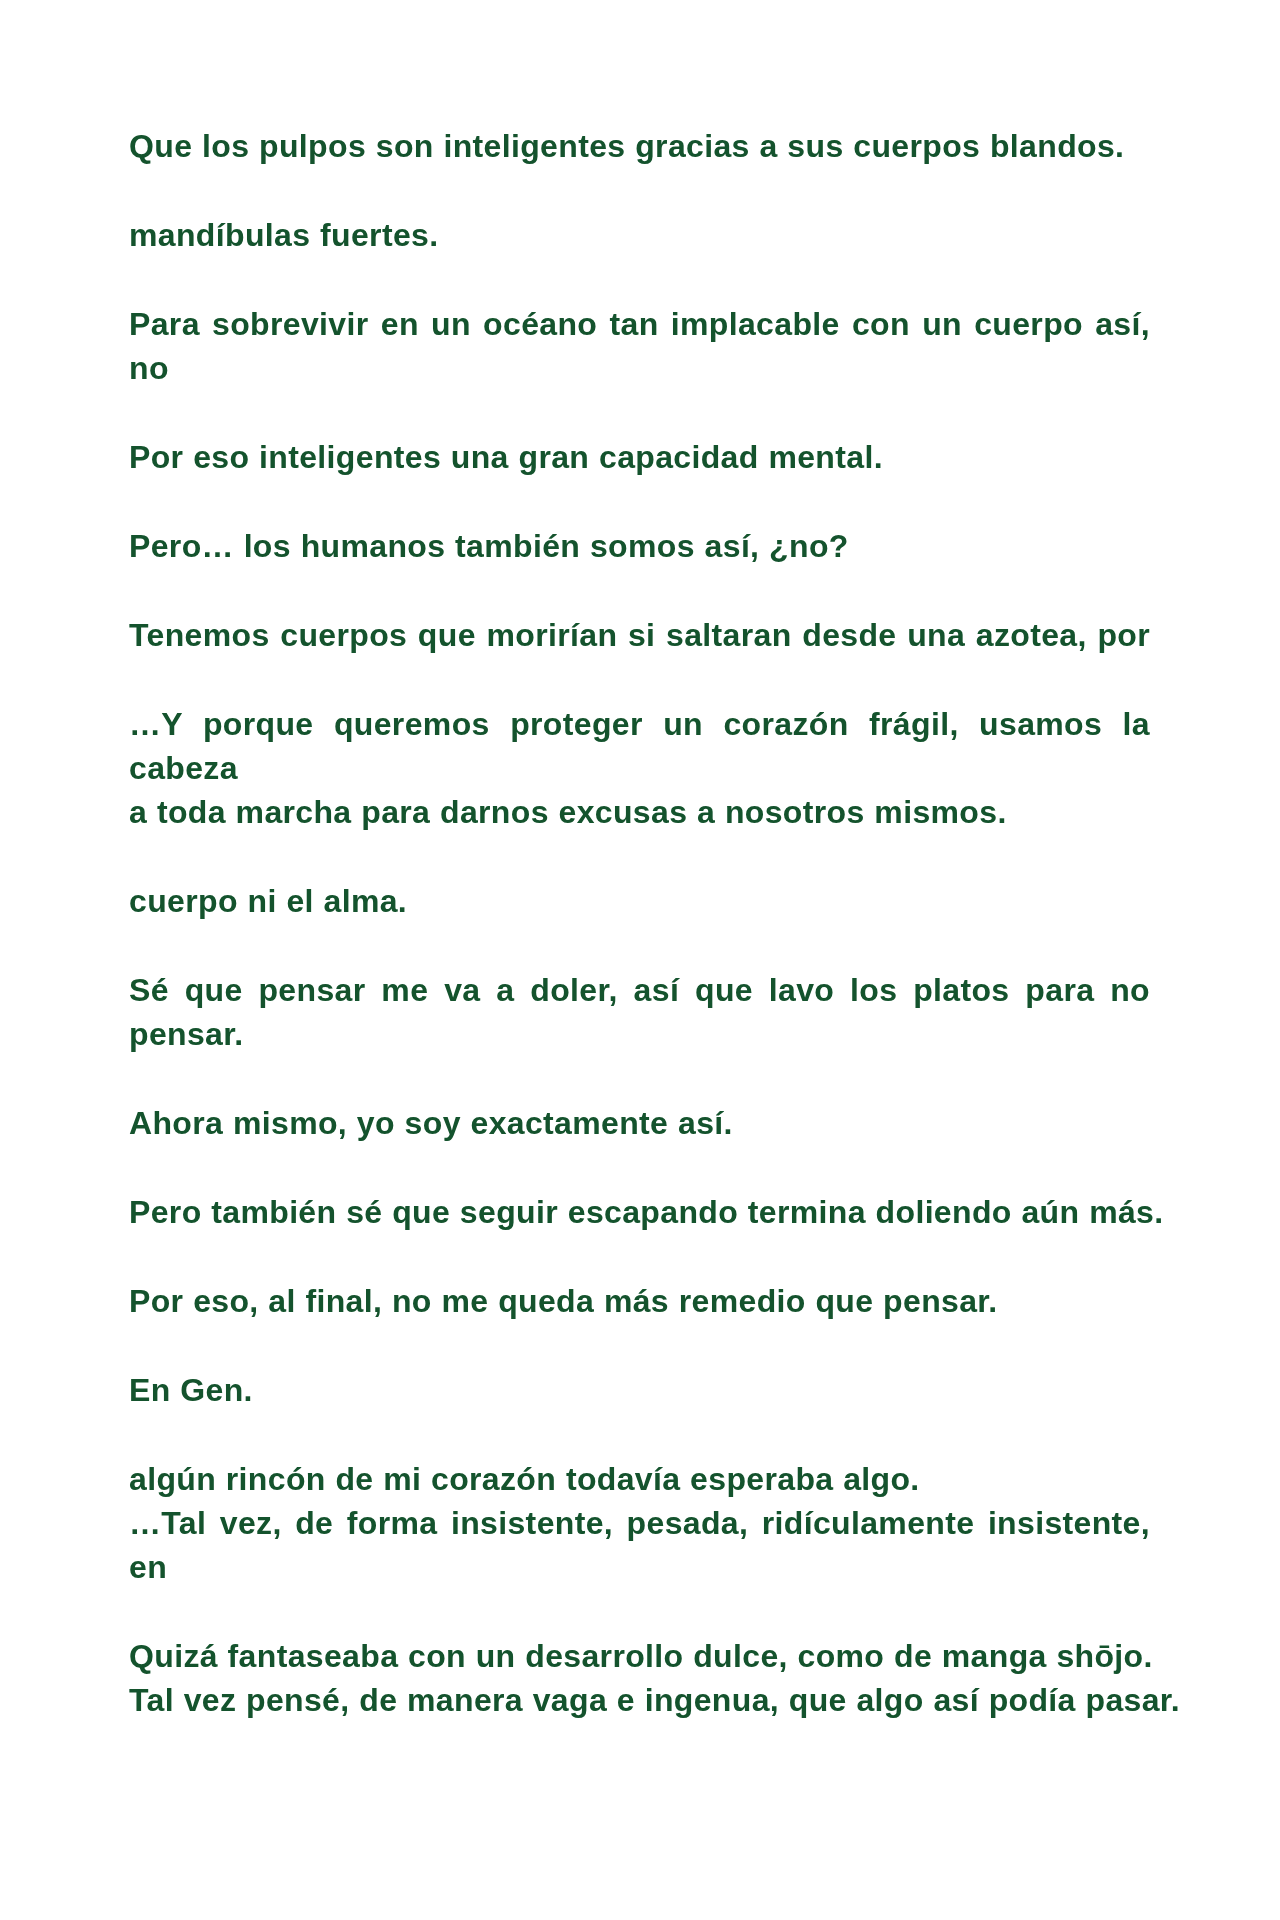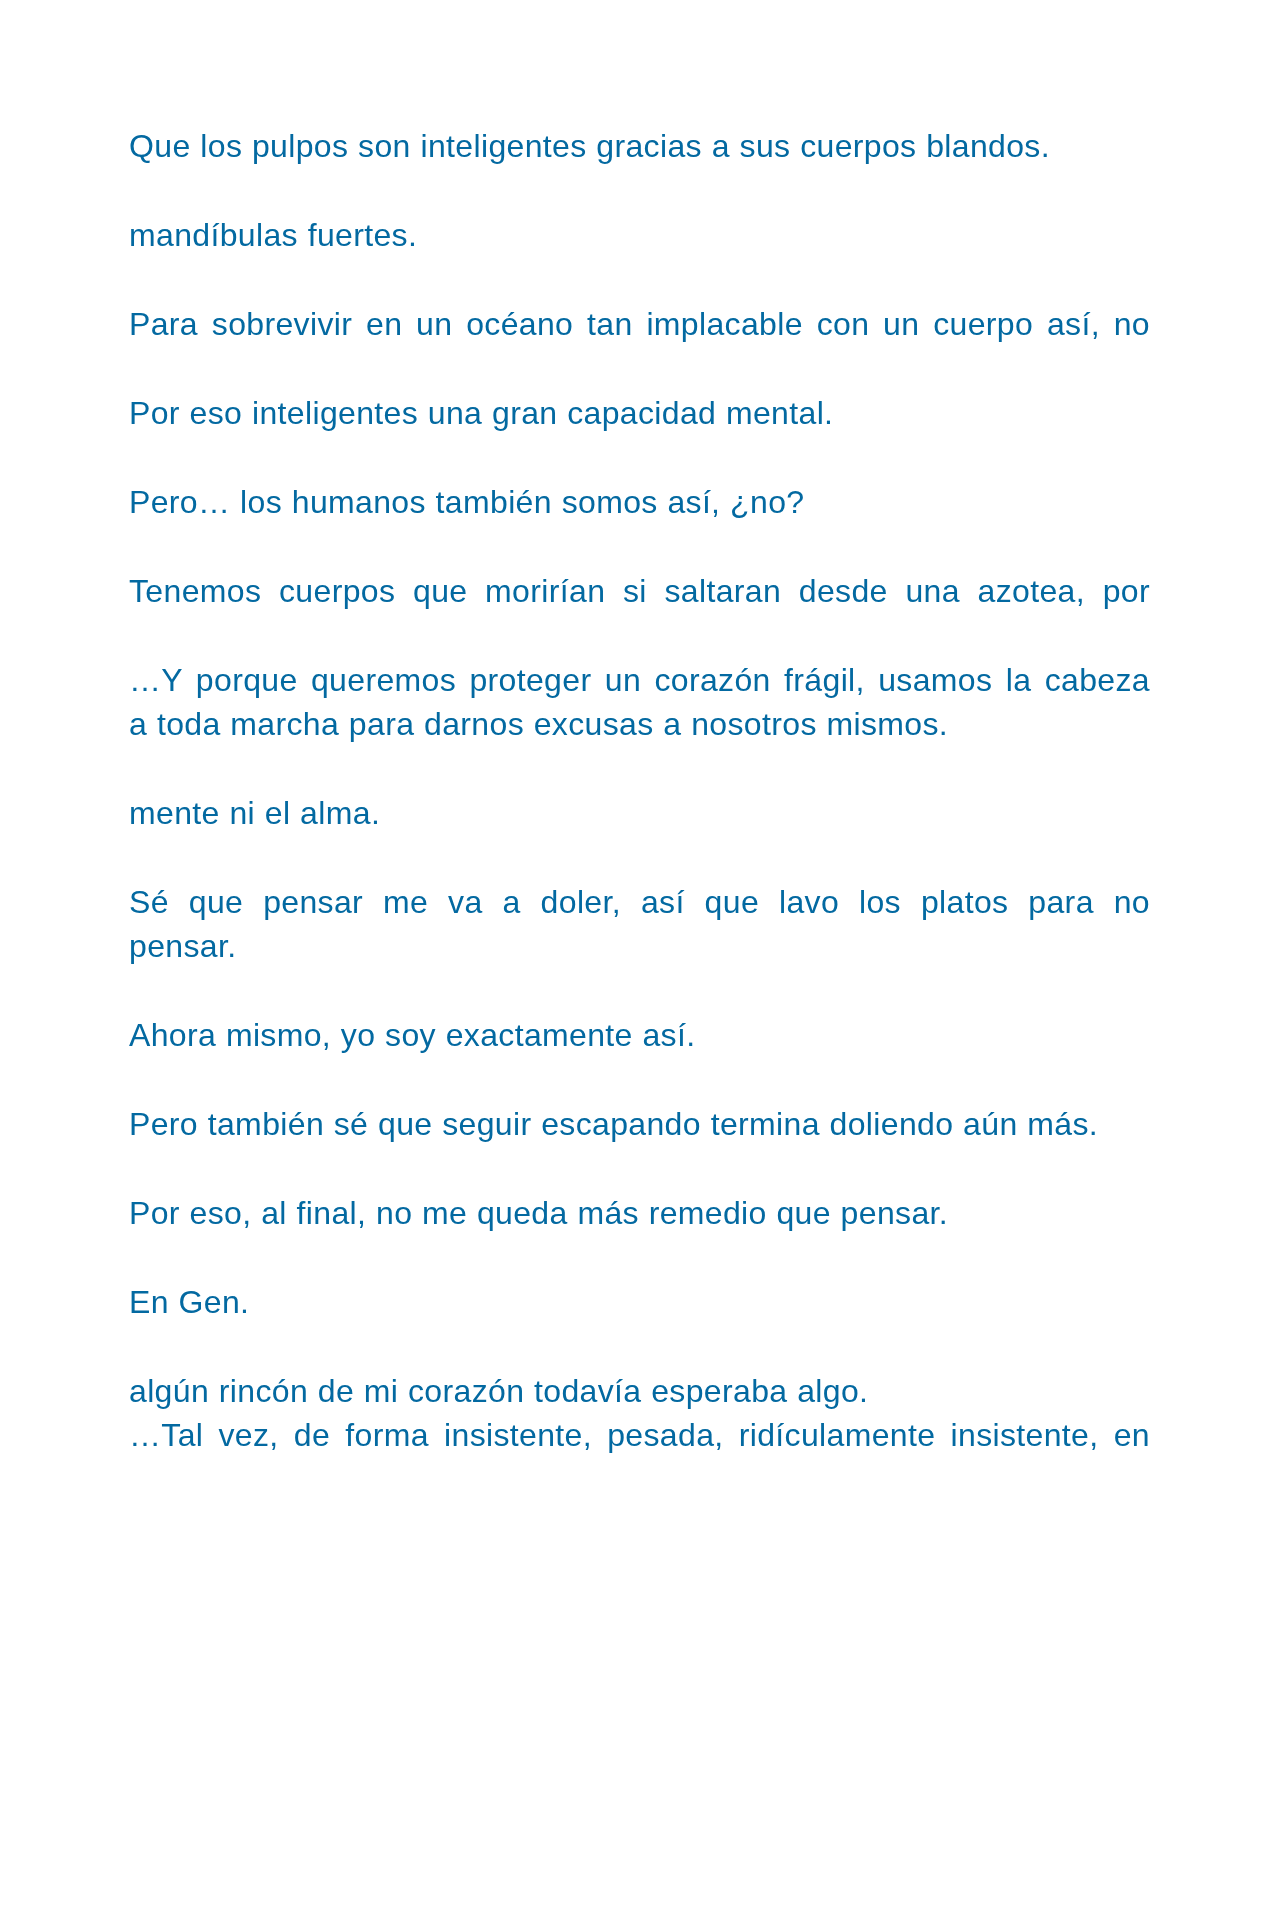--- a/index.html
+++ b/index.html
@@ -35,21 +35,21 @@
     }
     .line.justify {
       white-space: normal;
       text-align: justify;
       text-align-last: justify;
     }
   </style>
 </head>
 <body style="background: rgb(255, 255, 255);">
 
-<div class="page" id="page" style="color: #0369a1;">
+<div class="page" id="page" style="color: #14532d; font-weight: bold;">
     <p class="para">
       <span class="line">Que los pulpos son inteligentes gracias a sus cuerpos blandos.</span>
     </p>
     <p class="para">
       <span class="line">mandíbulas fuertes.</span>
     </p>
     <p class="para">
       <span class="line justify">Para sobrevivir en un océano tan implacable con un cuerpo así, no</span>
     </p>
     <p class="para">
@@ -59,21 +59,21 @@
       <span class="line">Pero… los humanos también somos así, ¿no?</span>
     </p>
     <p class="para">
       <span class="line justify">Tenemos cuerpos que morirían si saltaran desde una azotea, por</span>
     </p>
     <p class="para">
       <span class="line justify">…Y porque queremos proteger un corazón frágil, usamos la cabeza</span>
       <span class="line">a toda marcha para darnos excusas a nosotros mismos.</span>
     </p>
     <p class="para">
-      <span class="line">mente ni el alma.</span>
+      <span class="line">cuerpo ni el alma.</span>
     </p>
     <p class="para">
       <span class="line justify">Sé que pensar me va a doler, así que lavo los platos para no</span>
       <span class="line">pensar.</span>
     </p>
     <p class="para">
       <span class="line">Ahora mismo, yo soy exactamente así.</span>
     </p>
     <p class="para">
       <span class="line">Pero también sé que seguir escapando termina doliendo aún más.</span>
@@ -81,13 +81,17 @@
     <p class="para">
       <span class="line">Por eso, al final, no me queda más remedio que pensar.</span>
     </p>
     <p class="para">
       <span class="line">En Gen.</span>
     </p>
     <p class="para">
       <span class="line">algún rincón de mi corazón todavía esperaba algo.</span>
       <span class="line justify">…Tal vez, de forma insistente, pesada, ridículamente insistente, en</span>
     </p>
+    <p class="para">
+      <span class="line">Quizá fantaseaba con un desarrollo dulce, como de manga shōjo.</span>
+      <span class="line">Tal vez pensé, de manera vaga e ingenua, que algo así podía pasar.</span>
+    </p>
   </div>
 
 </body></html>

